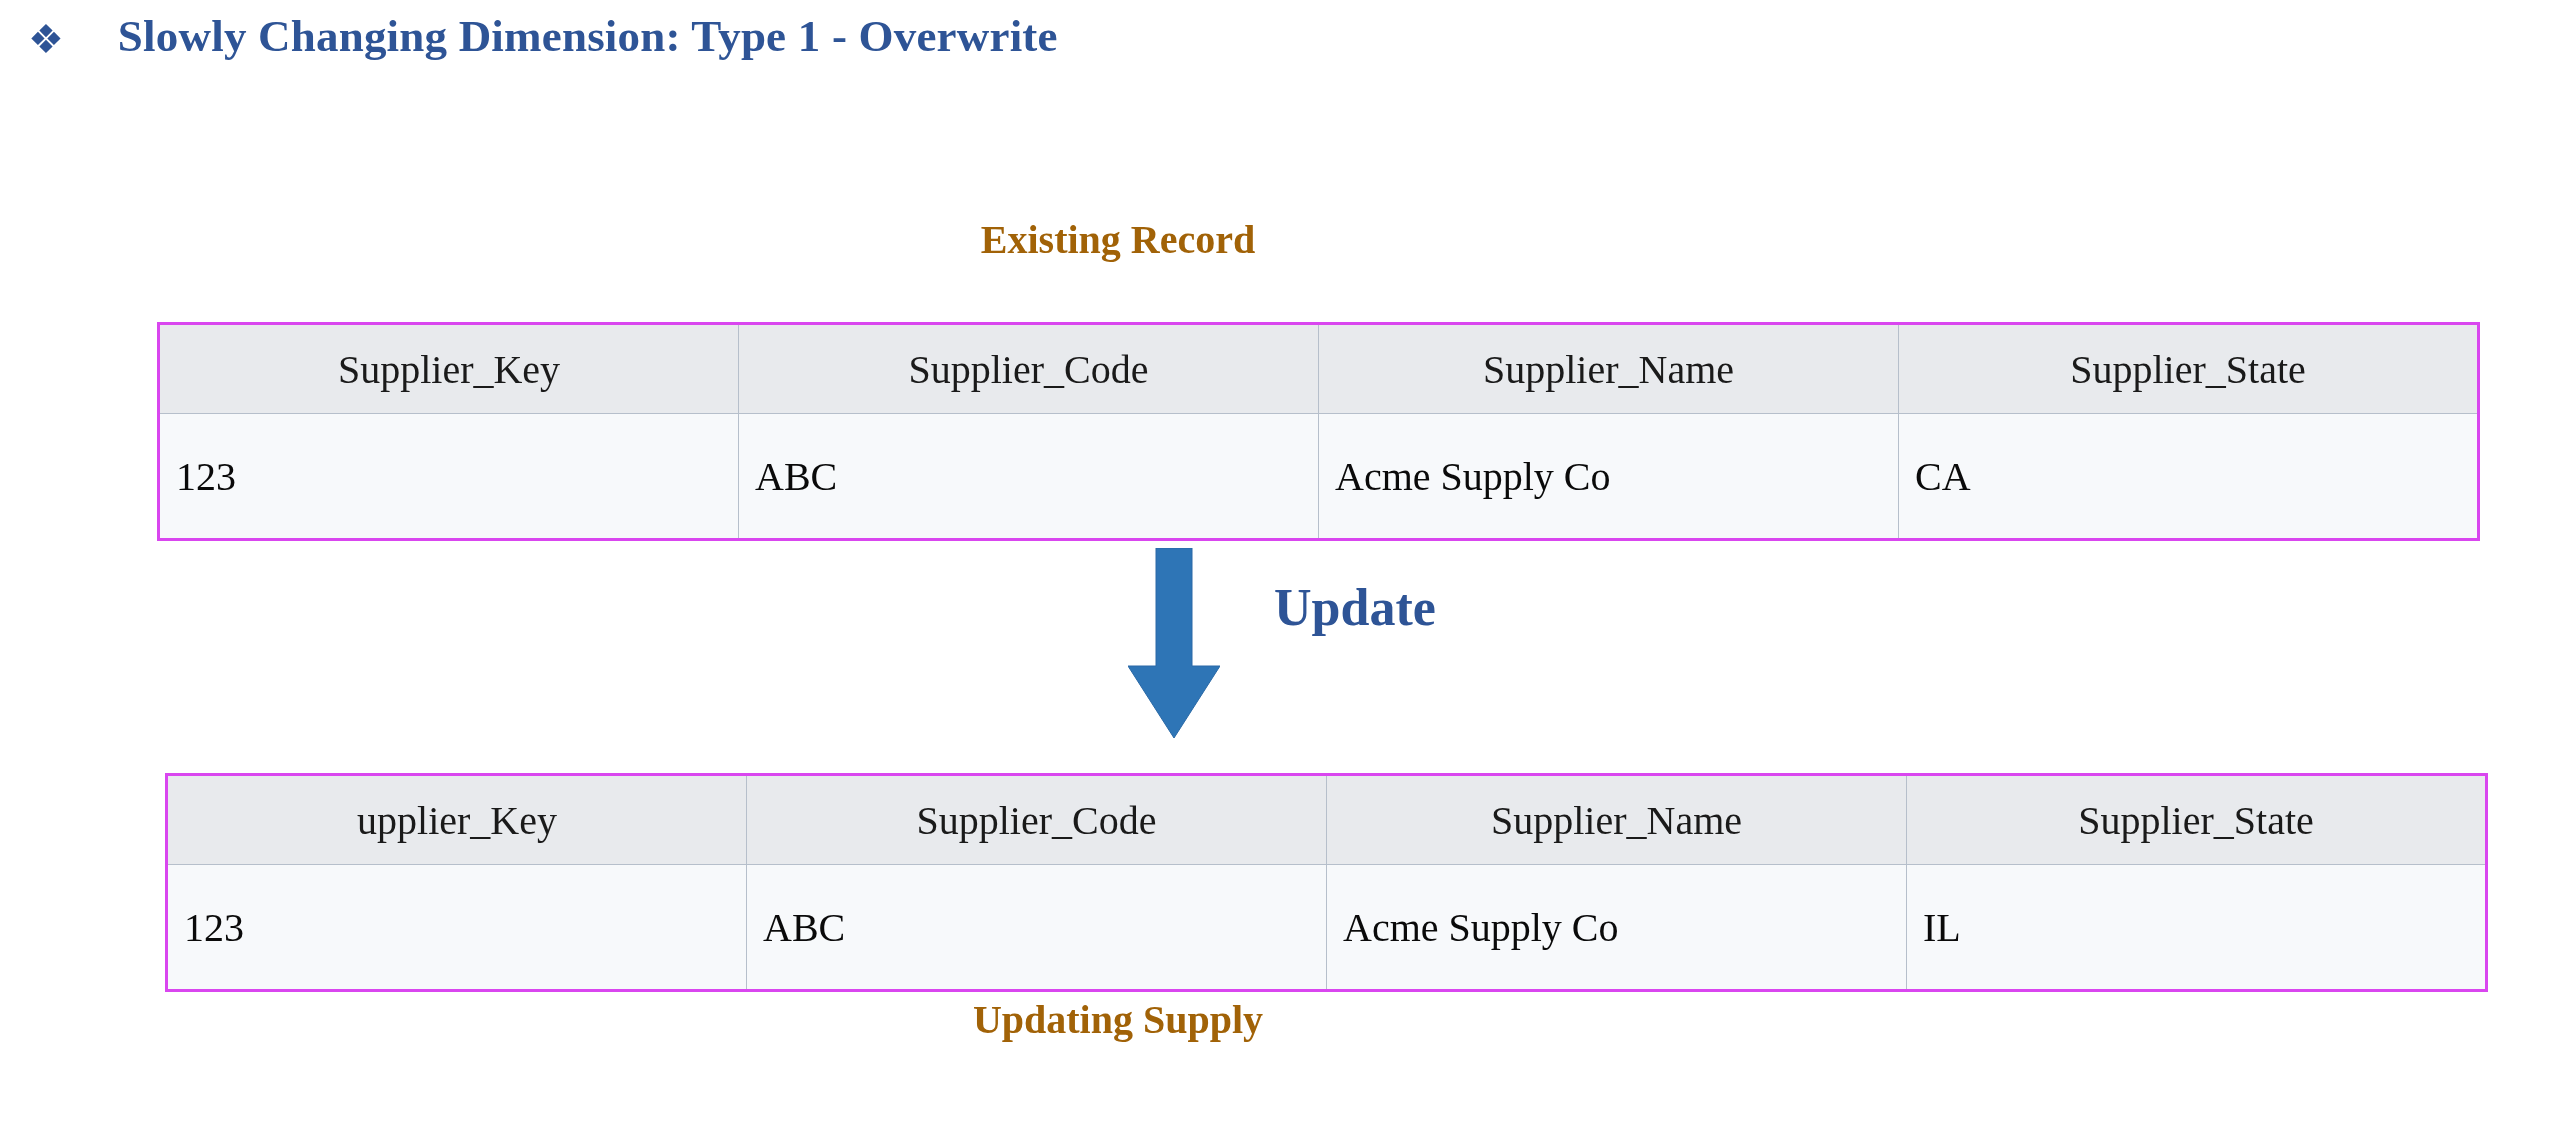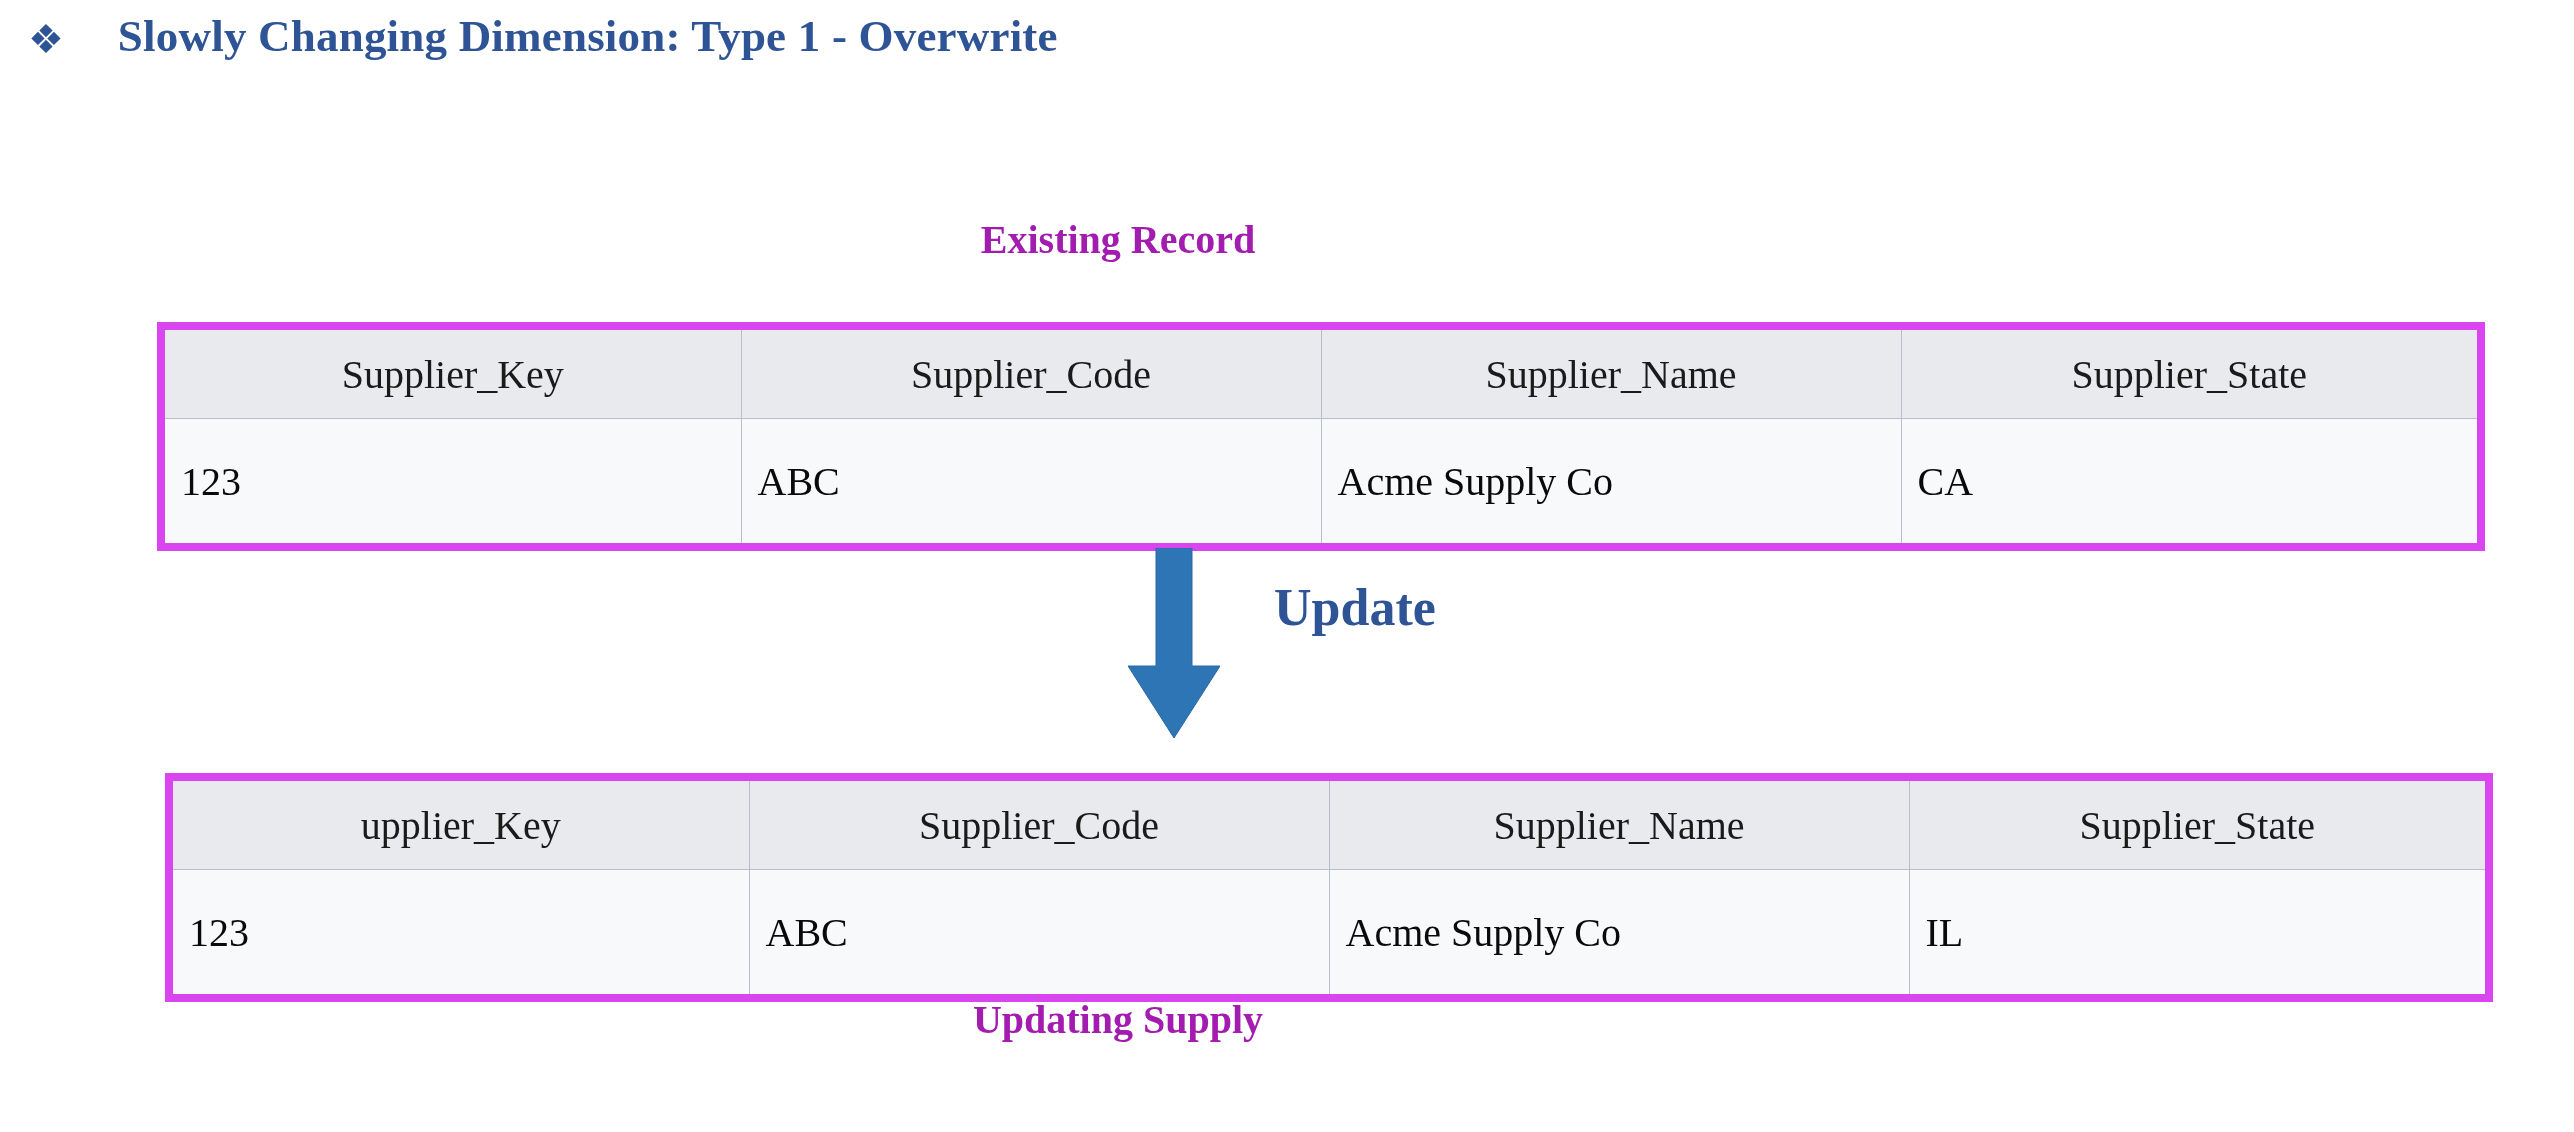--- a/index.html
+++ b/index.html
@@ -42,34 +42,34 @@
     line-height: 1;
     margin-left: 34px;
   }
 
   
   .caption {
     position: absolute;
     width: 2236px;
     left: 0;
     text-align: center;
-    color: #a21caf;
+    color: #a16207;
     font-size: 40px;
     font-weight: bold;
     line-height: 1;
   }
   .caption-existing { top: 220px; }
   .caption-updating { top: 1000px; }
 
   
   .record-table {
     position: absolute;
     border-collapse: collapse;
     table-layout: fixed;
-    border: 8px solid #d946ef;
+    border: 3px solid #d946ef;
   }
   .record-table.table-existing {
     left: 157px;
     top: 322px;
     width: 2320px;
   }
   .record-table.table-updating {
     left: 165px;
     top: 773px;
     width: 2320px;

